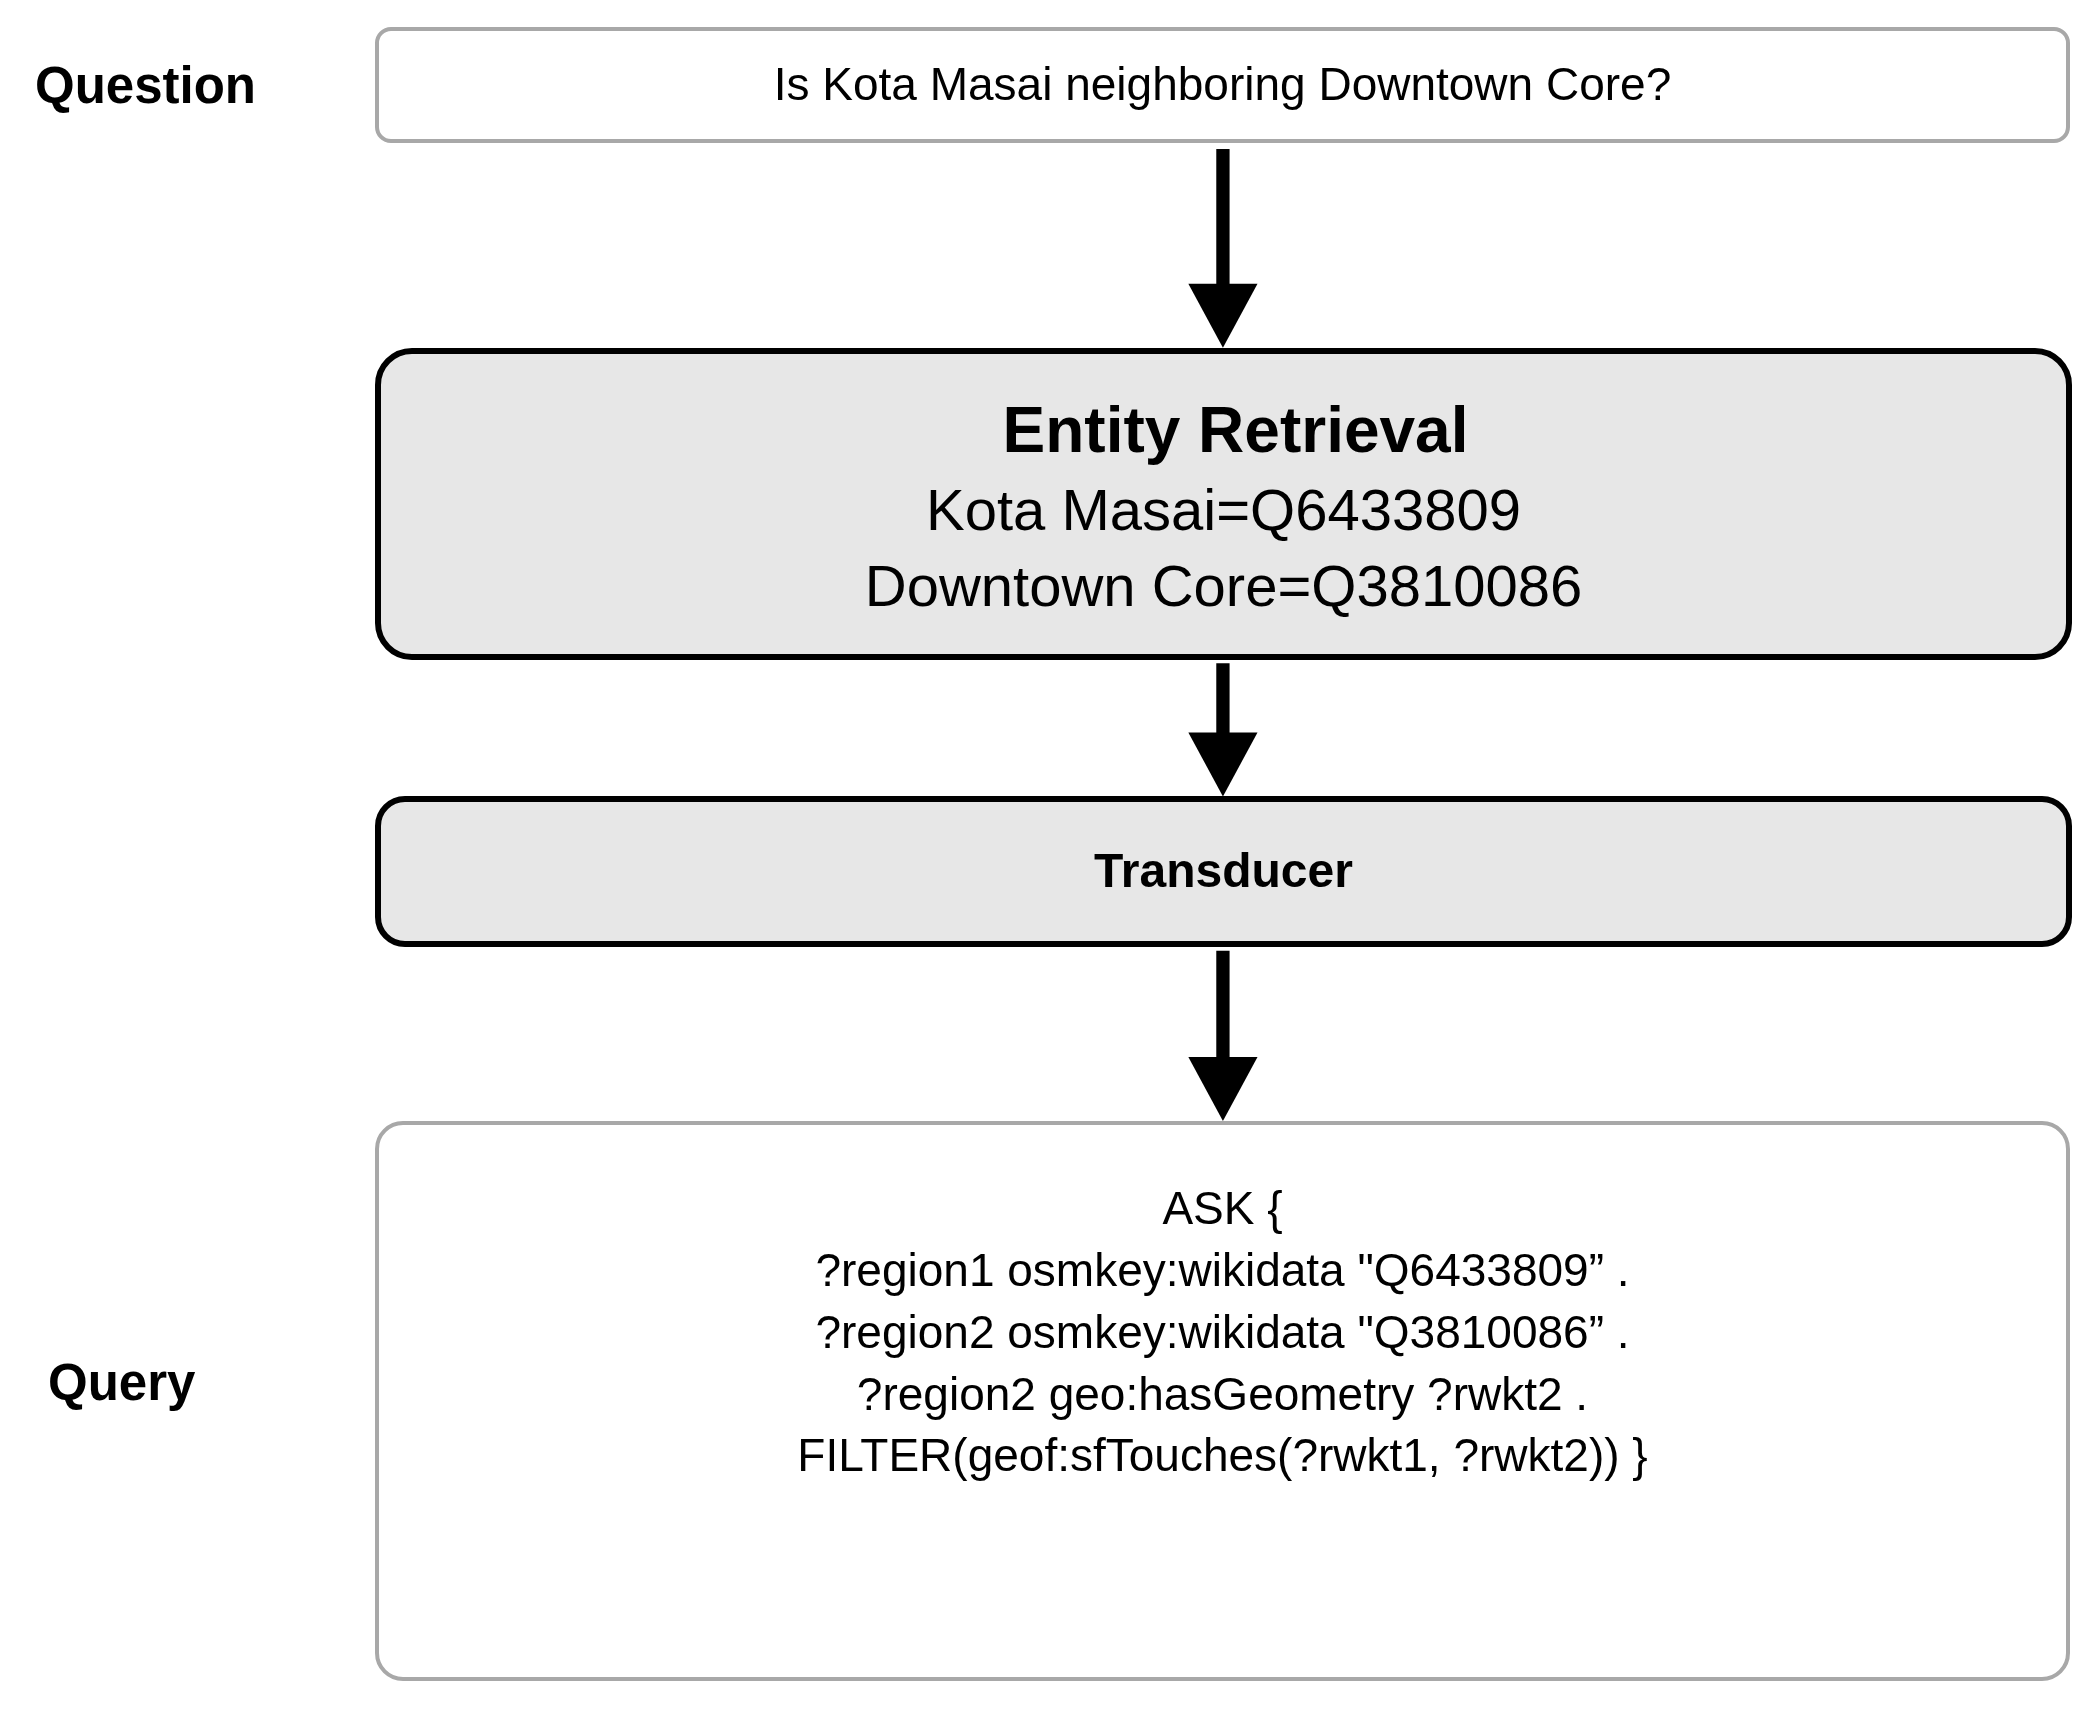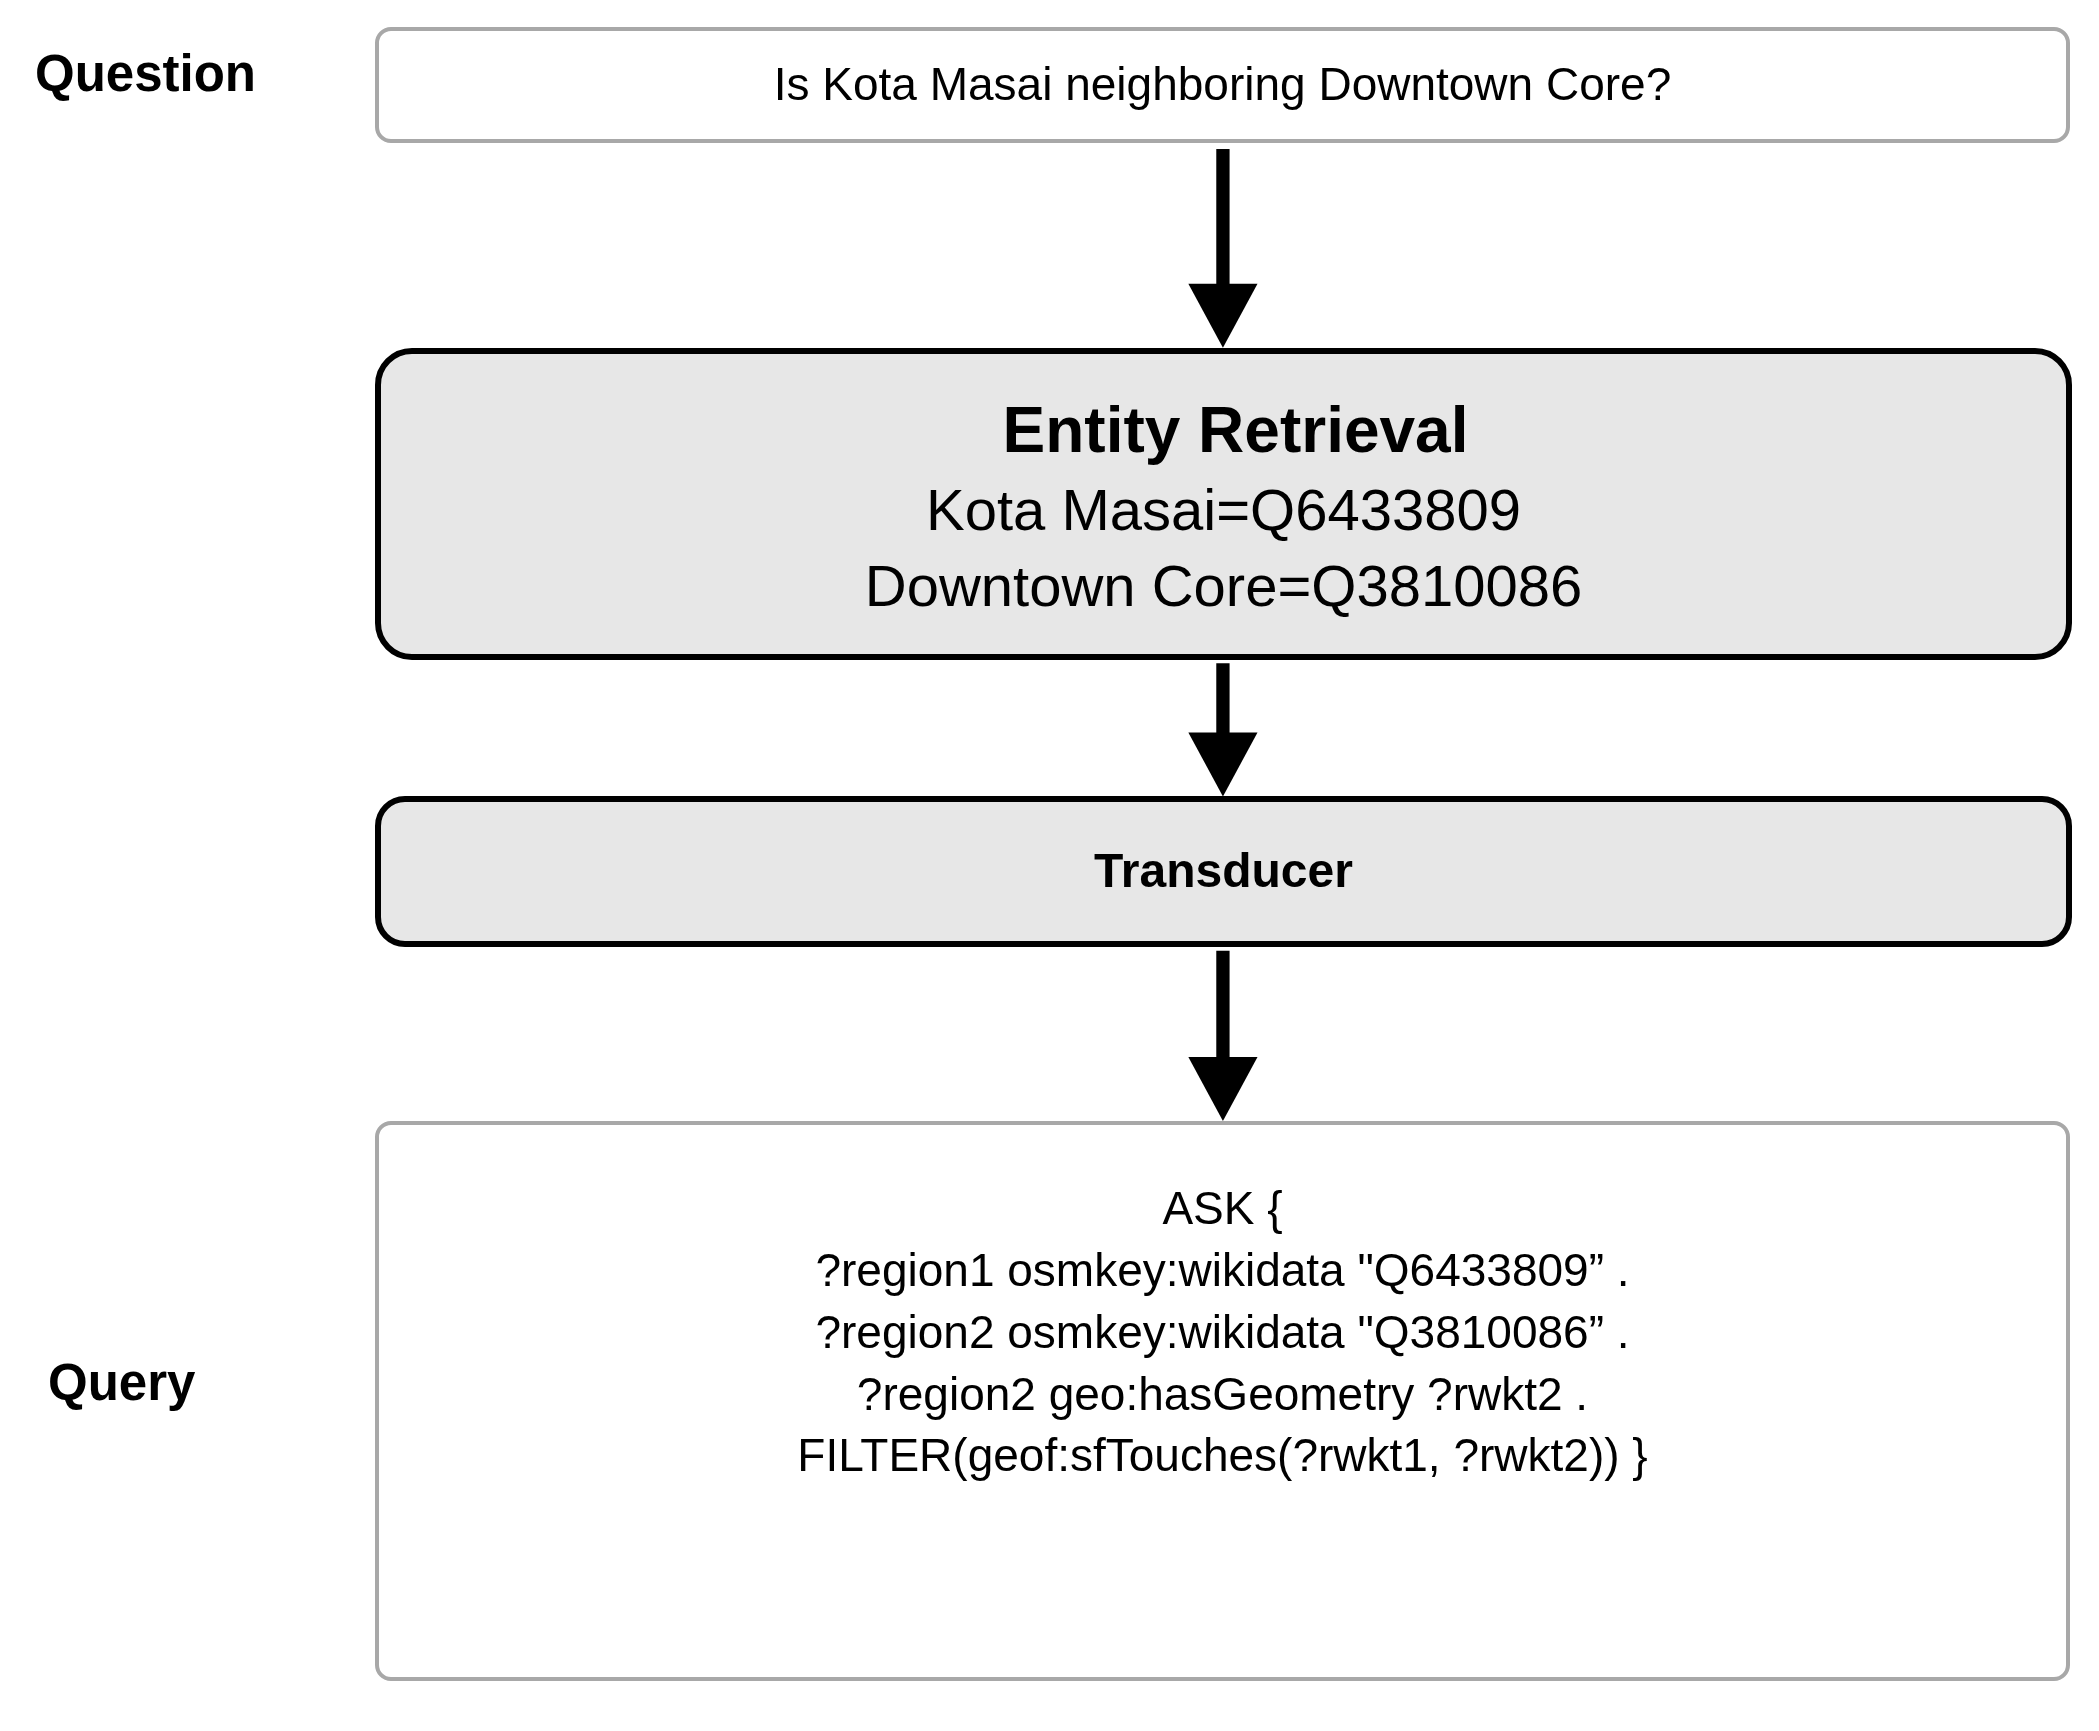--- a/index.html
+++ b/index.html
@@ -22,21 +22,21 @@
   
   .row-label {
     position: absolute;
     font-weight: bold;
     color: #000000;
     white-space: nowrap;
     line-height: 1;
   }
   #label-question {
     left: 35px;
-    top: 48px;
+    top: 60px;
     font-size: 51px;
   }
   #label-query {
     left: 48px;
     top: 1357px;
     font-size: 51px;
   }
 
   
   .node {
@@ -103,21 +103,21 @@
     font-weight: bold;
     line-height: 1.1;
   }
 
   
   #node-query {
     left: 375px;
     top: 1121px;
     width: 1695px;
     height: 560px;
-    border-radius: 16px;
+    border-radius: 28px;
     justify-content: flex-start;
     padding-top: 53px;
   }
   #node-query .line {
     font-size: 46px;
     line-height: 1.345;
     white-space: nowrap;
   }
 
   

